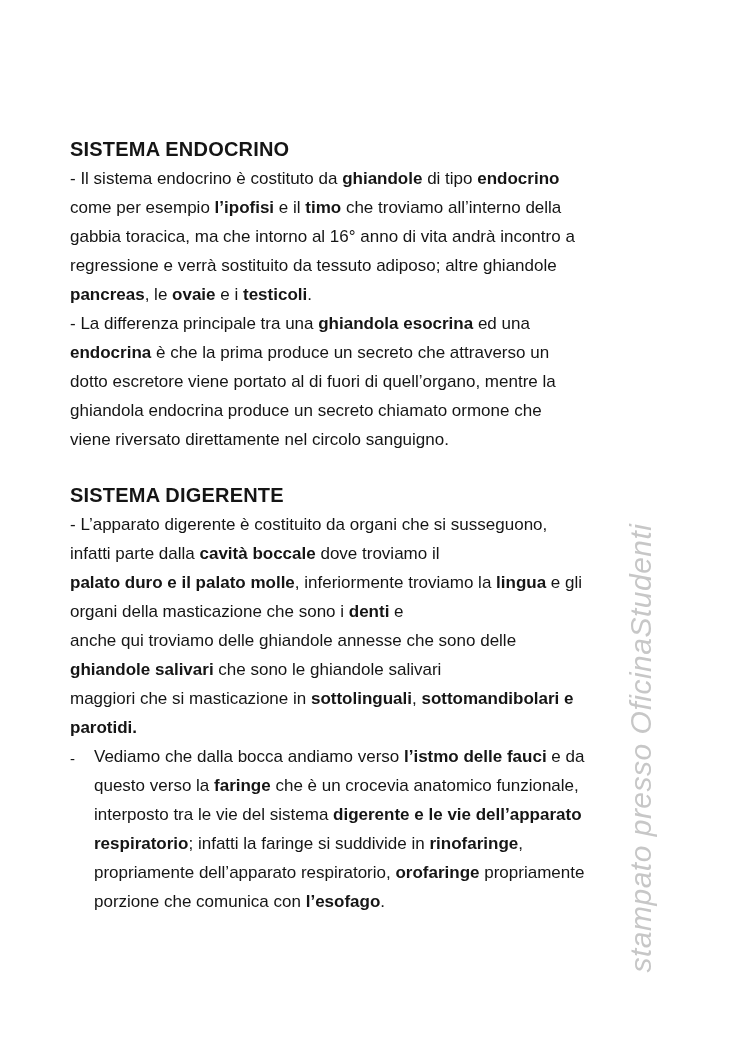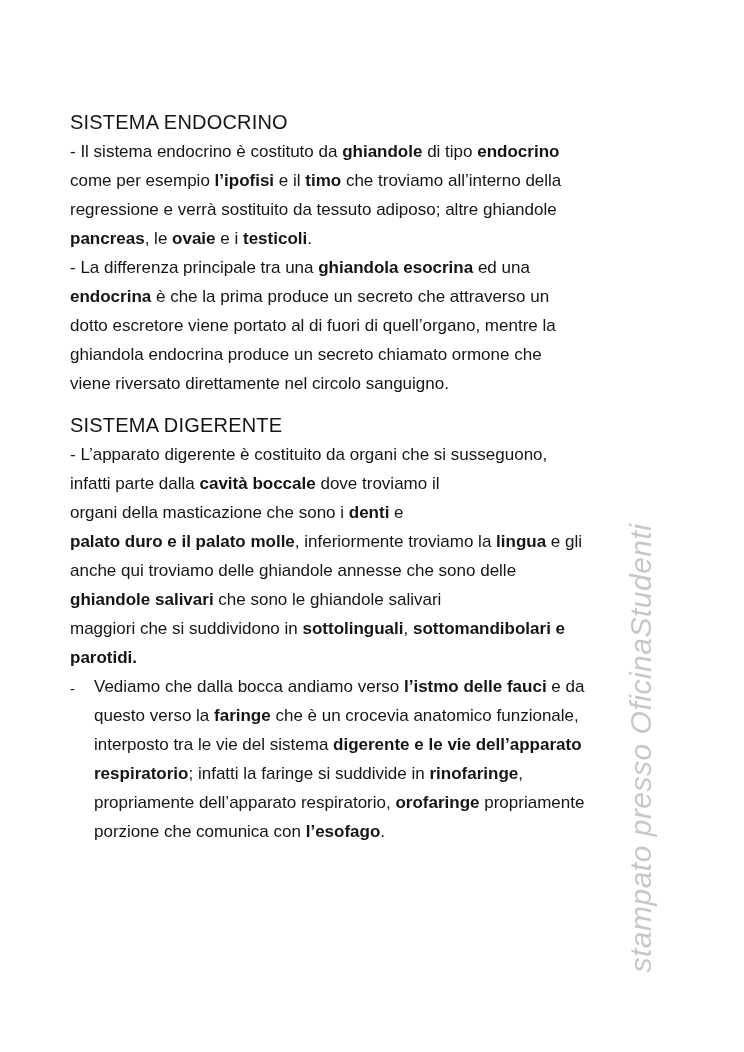--- a/index.html
+++ b/index.html
@@ -26,24 +26,25 @@
   }
   .content {
     position: absolute;
     left: 70px;
     top: 108px;
     width: 602px;
     z-index: 1;
   }
   .section + .section { margin-top: 13px; }
   .heading {
-    font-weight: normal;
+    font-weight: bold;
     font-size: 20px;
     line-height: 29px;
     letter-spacing: 0.2px;
+    margin-top: 27px;
   }
   .line {
     font-size: 17px;
     line-height: 29px;
     white-space: nowrap;
   }
   .line b { font-weight: bold; }
   .bullet { display: flex; align-items: flex-start; }
   .bullet-marker {
     flex: none;
@@ -57,37 +58,38 @@
 </head>
 <body>
 
 <div class="page">
   <div class="watermark">stampato presso OficinaStudenti</div>
   <div class="content">
       <div class="section">
         <div class="heading">SISTEMA ENDOCRINO</div>
         <div class="line"><span>- Il sistema endocrino è costituto da </span><b>ghiandole</b><span> di tipo </span><b>endocrino</b></div>
         <div class="line"><span>come per esempio </span><b>l’ipofisi</b><span> e il </span><b>timo</b><span> che troviamo all’interno della</span></div>
+        <div class="line"><span>gabbia toracica, ma che intorno al 16° anno di vita andrà incontro a</span></div>
         <div class="line"><span>regressione e verrà sostituito da tessuto adiposo; altre ghiandole</span></div>
         <div class="line"><b>pancreas</b><span>, le </span><b>ovaie</b><span> e i </span><b>testicoli</b><span>.</span></div>
         <div class="line"><span>- La differenza principale tra una </span><b>ghiandola esocrina</b><span> ed una</span></div>
         <div class="line"><b>endocrina</b><span> è che la prima produce un secreto che attraverso un</span></div>
         <div class="line"><span>dotto escretore viene portato al di fuori di quell’organo, mentre la</span></div>
         <div class="line"><span>ghiandola endocrina produce un secreto chiamato ormone che</span></div>
         <div class="line"><span>viene riversato direttamente nel circolo sanguigno.</span></div>
       </div>
       <div class="section">
         <div class="heading">SISTEMA DIGERENTE</div>
         <div class="line"><span>- L’apparato digerente è costituito da organi che si susseguono,</span></div>
         <div class="line"><span>infatti parte dalla </span><b>cavità boccale</b><span> dove troviamo il</span></div>
+        <div class="line"><b>palato duro e il palato molle</b><span>, inferiormente troviamo la </span><b>lingua</b><span> e gli</span></div>
         <div class="line"><span>organi della masticazione che sono i </span><b>denti</b><span> e</span></div>
-        <div class="line"><b>palato duro e il palato molle</b><span>, inferiormente troviamo la </span><b>lingua</b><span> e gli</span></div>
         <div class="line"><span>anche qui troviamo delle ghiandole annesse che sono delle</span></div>
         <div class="line"><b>ghiandole salivari</b><span> che sono le ghiandole salivari</span></div>
-        <div class="line"><span>maggiori che si suddividono in </span><b>sottolinguali</b><span>, </span><b>sottomandibolari e</b></div>
+        <div class="line"><span>maggiori che si masticazione in </span><b>sottolinguali</b><span>, </span><b>sottomandibolari e</b></div>
         <div class="line"><b>parotidi.</b></div>
         <div class="bullet">
           <div class="bullet-marker">-</div>
           <div class="bullet-body">
             <div class="line"><span>Vediamo che dalla bocca andiamo verso </span><b>l’istmo delle fauci</b><span> e da</span></div>
             <div class="line"><span>questo verso la </span><b>faringe</b><span> che è un crocevia anatomico funzionale,</span></div>
             <div class="line"><span>interposto tra le vie del sistema </span><b>digerente e le vie dell’apparato</b></div>
             <div class="line"><b>respiratorio</b><span>; infatti la faringe si suddivide in </span><b>rinofaringe</b><span>,</span></div>
             <div class="line"><span>propriamente dell’apparato respiratorio, </span><b>orofaringe</b><span> propriamente</span></div>
             <div class="line"><span>porzione che comunica con </span><b>l’esofago</b><span>.</span></div>

